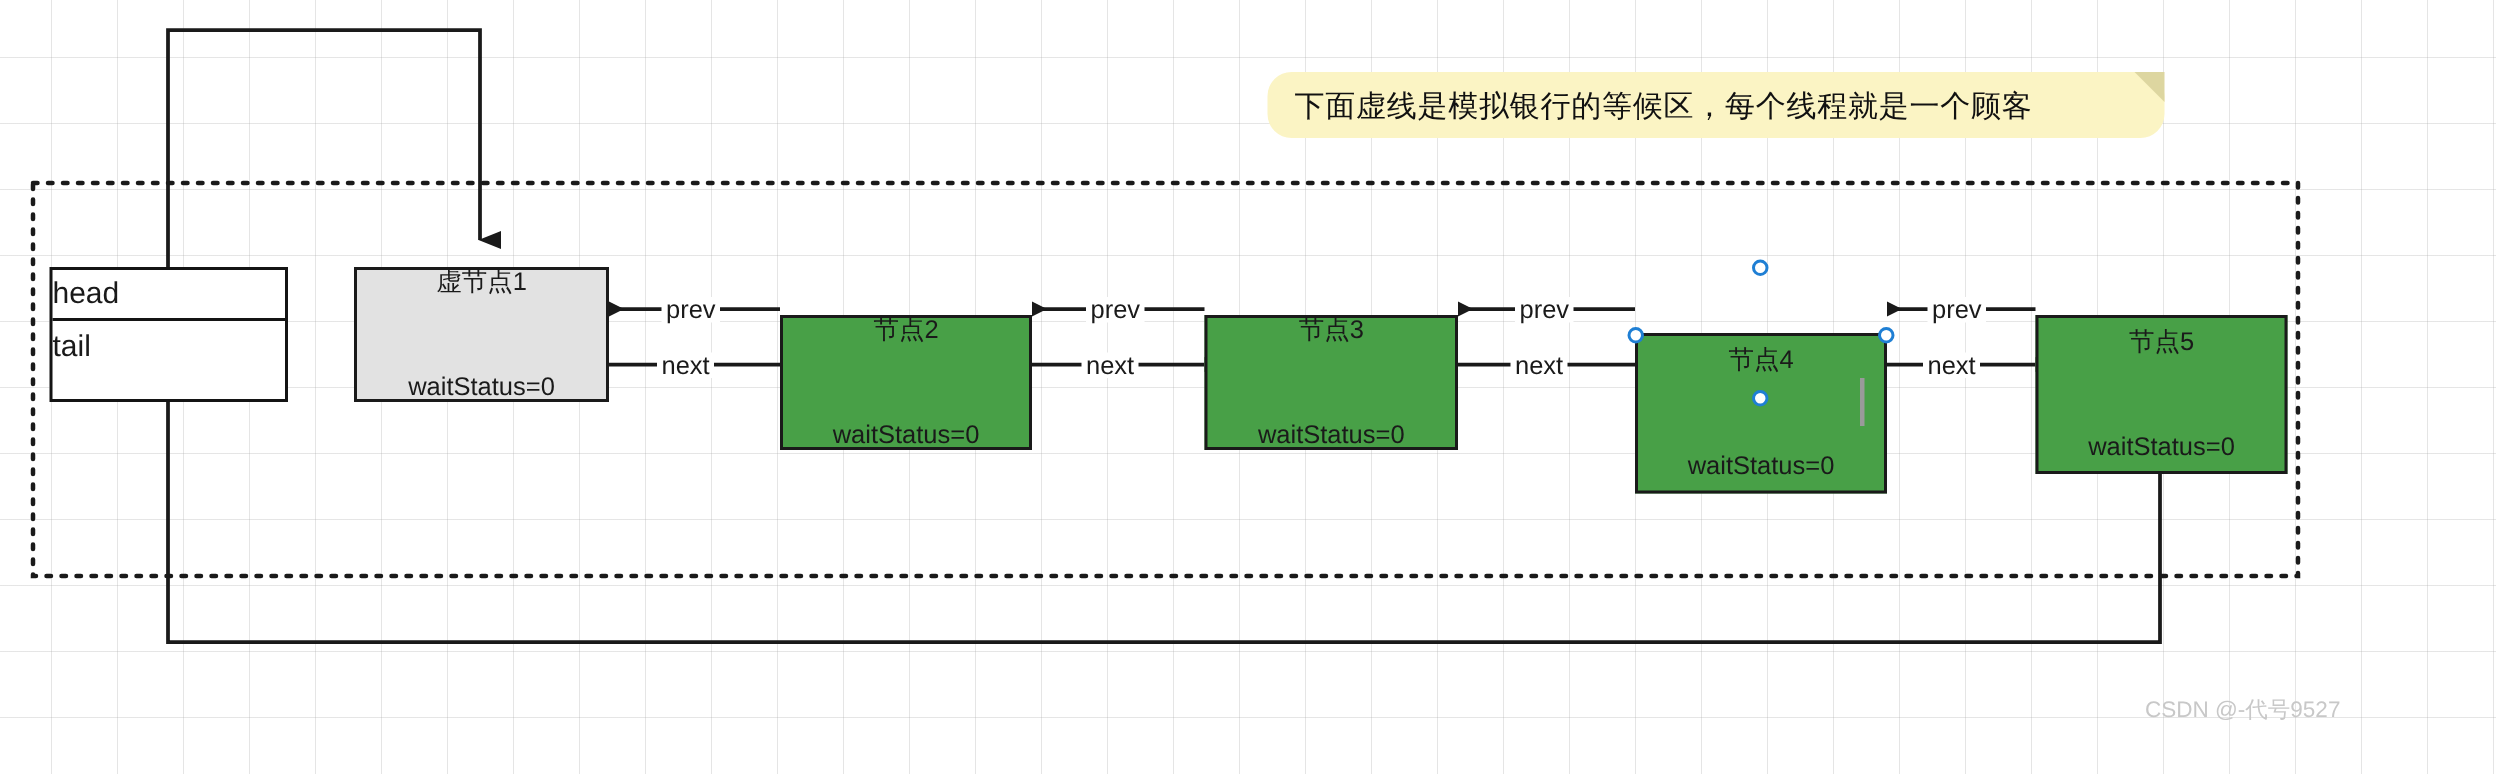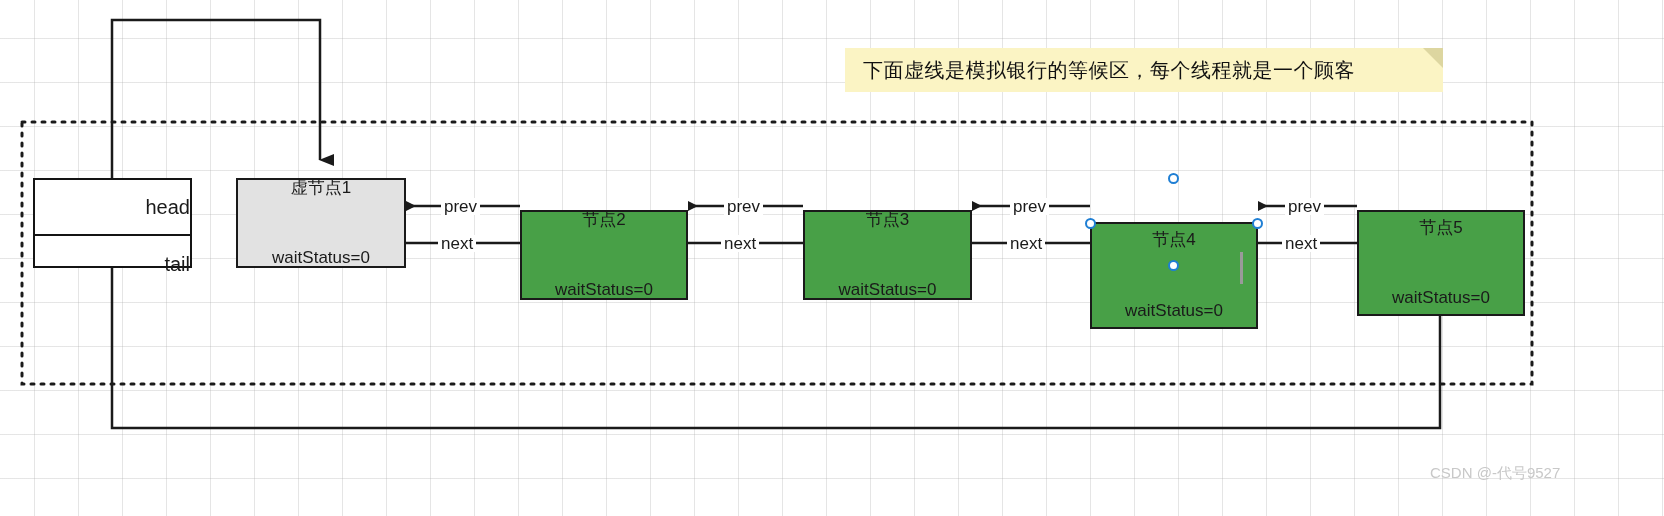--- a/index.html
+++ b/index.html
@@ -47,24 +47,24 @@
   .node-gray  { background: #e2e2e2; }
 
   .ht-box {
     position: absolute;
     box-sizing: border-box;
     border: 2px solid #141414;
     background: #ffffff;
   }
   .ht-cell {
     box-sizing: border-box;
-    height: 56px;
+    height: 34px;
     display: flex;
     align-items: center;
-    justify-content: flex-end;
+    justify-content: flex-start;
     font-size: 20px;
     color: #1a1a1a;
   }
   .ht-cell.top { border-bottom: 2px solid #141414; }
 
   .edge-label {
     position: absolute;
     font-size: 17px;
     color: #1a1a1a;
     background: #ffffff;
@@ -77,20 +77,21 @@
     position: absolute;
     box-sizing: border-box;
     background: #fbf4c4;
     color: #111111;
     font-size: 20px;
     display: flex;
     align-items: center;
     padding-left: 18px;
     white-space: nowrap;
     letter-spacing: 0.5px;
+    border-radius: 16px;
   }
   .note-fold {
     position: absolute;
     right: 0;
     top: 0;
     width: 0; height: 0;
     border-left: 20px solid transparent;
     border-top: 20px solid #ddd6a0;
   }
 

